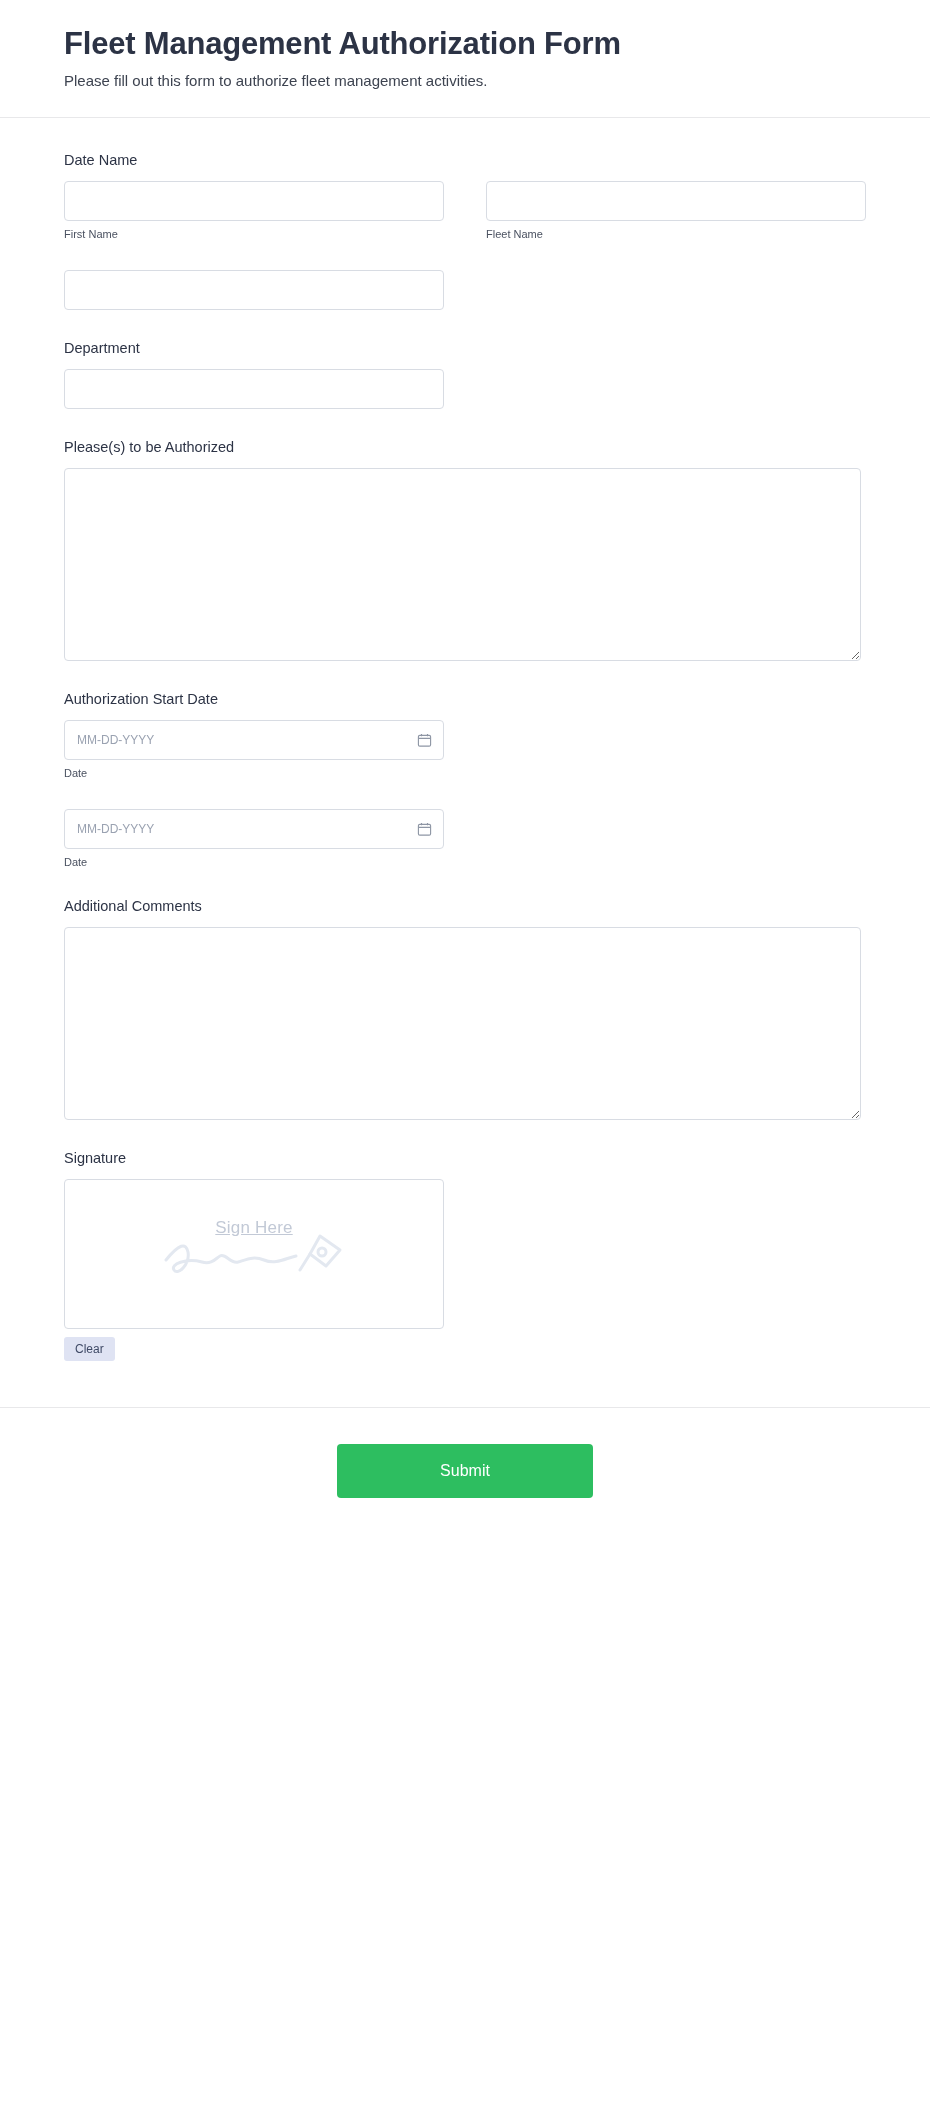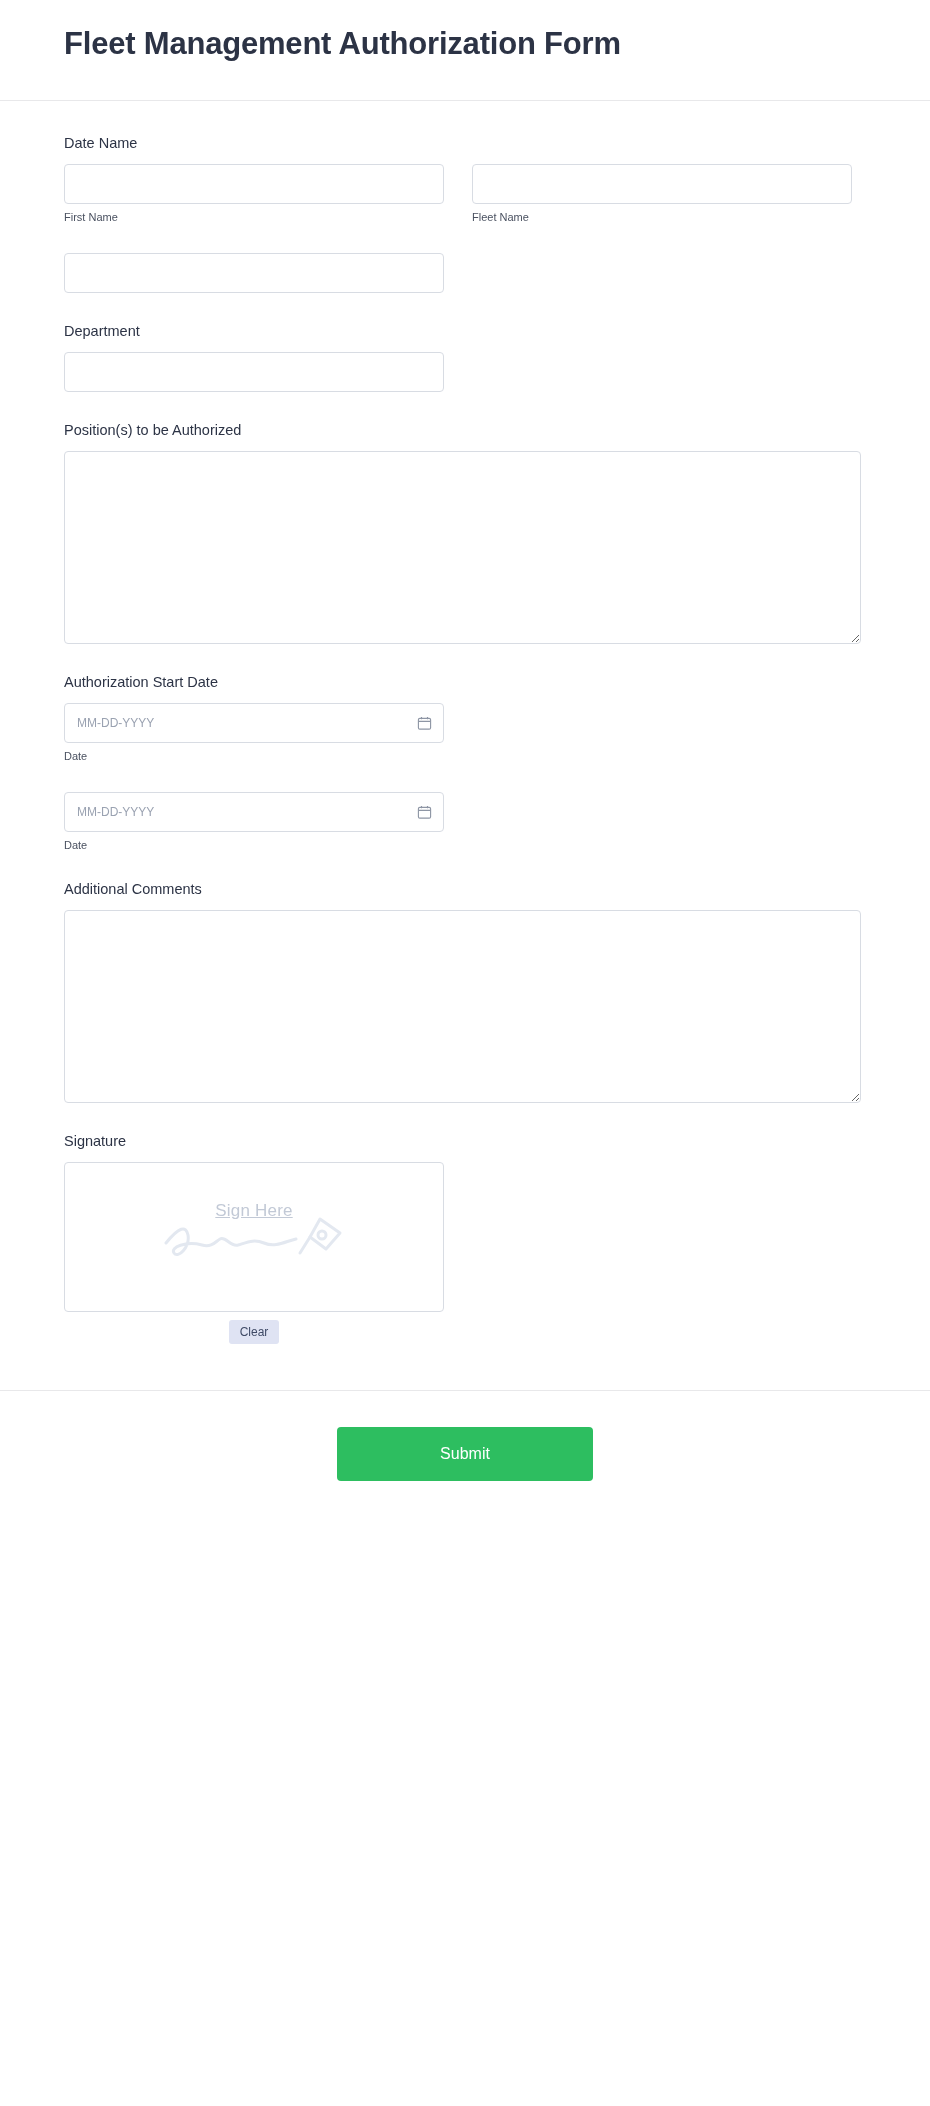--- a/index.html
+++ b/index.html
@@ -61,20 +61,21 @@
     padding: 0 12px;
     color: #2c3345;
     font-family: "Liberation Sans", sans-serif;
     outline: none;
     display: block;
   }
   .input-box::placeholder { color: #a9b0bd; }
   .name-row {
     display: flex;
     gap: 28px;
+    justify-content: space-between;
   }
   .name-col { width: 380px; }
   .textarea-box {
     width: 797px;
     height: 193px;
     border: 1px solid #d8dce3;
     border-radius: 4px;
     background: #fff;
     font-size: 14px;
     padding: 10px 12px;
@@ -133,21 +134,21 @@
     left: 0; right: 0;
     text-align: center;
     font-size: 17px;
     color: #c2c9d6;
     letter-spacing: 0.2px;
     text-decoration: underline;
   }
   .clear-row {
     width: 380px;
     display: flex;
-    justify-content: center;
+    justify-content: flex-start;
     margin-top: 8px;
   }
   .clear-btn {
     background: #dfe3f3;
     color: #3f4a66;
     border: none;
     border-radius: 3px;
     font-size: 12px;
     padding: 5px 11px;
     font-family: "Liberation Sans", sans-serif;
@@ -171,20 +172,21 @@
     cursor: pointer;
   }
 </style>
 </head>
 <body>
 
 <div class="page">
 
   <div class="form-header">
     <h1 class="form-title">Fleet Management Authorization Form</h1>
+    <p class="form-subtitle">Please fill out this form to authorize fleet management activities.</p>
   </div>
 
   <div class="form-body">
 
     <div class="field-block">
       <span class="field-label">Date Name</span>
       <div class="name-row">
         <div class="name-col">
           <input class="input-box" type="text" placeholder="" style="">
           <span class="sublabel">First Name</span>
@@ -199,21 +201,21 @@
     <div class="field-block">
       <input class="input-box" type="text" placeholder="" style="">
     </div>
 
     <div class="field-block">
       <span class="field-label">Department</span>
       <input class="input-box" type="text" placeholder="" style="">
     </div>
 
     <div class="field-block">
-      <span class="field-label">Position(s) to be Authorized</span>
+      <span class="field-label">Please(s) to be Authorized</span>
       <textarea class="textarea-box" placeholder="" style=""></textarea>
     </div>
 
     <div class="field-block">
       <span class="field-label">Authorization Start Date</span>
       <div class="date-wrap">
         <input class="date-input" type="text" placeholder="MM-DD-YYYY" style="">
         <span class="cal-icon">
           <svg width="15" height="15" viewBox="0 0 16 16" fill="none" stroke="#8e96a5" stroke-width="1.2">
             <rect x="1.5" y="3" width="13" height="11.5" rx="1.5"></rect>

